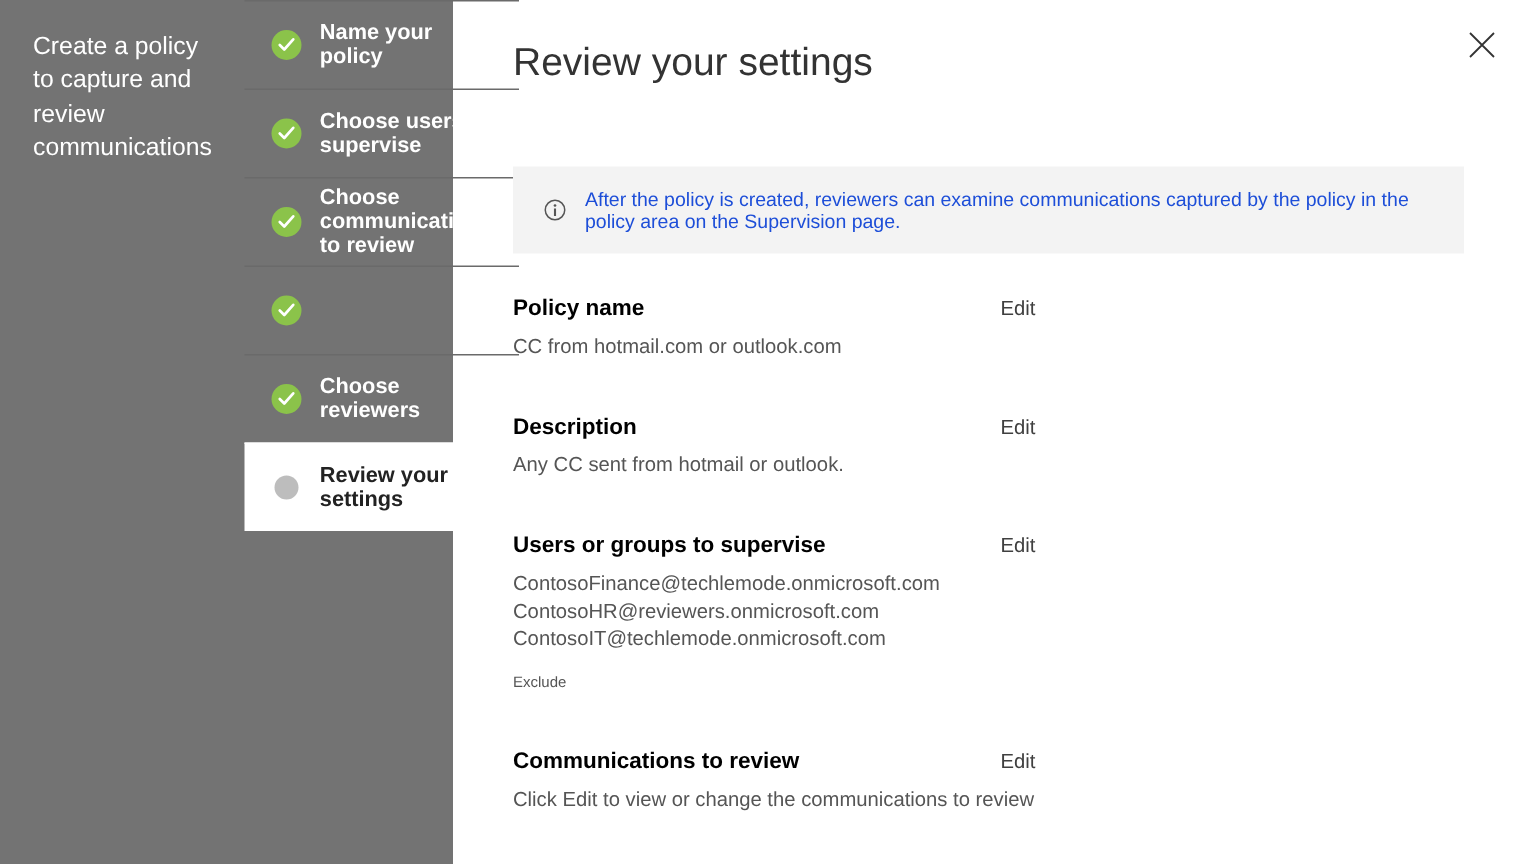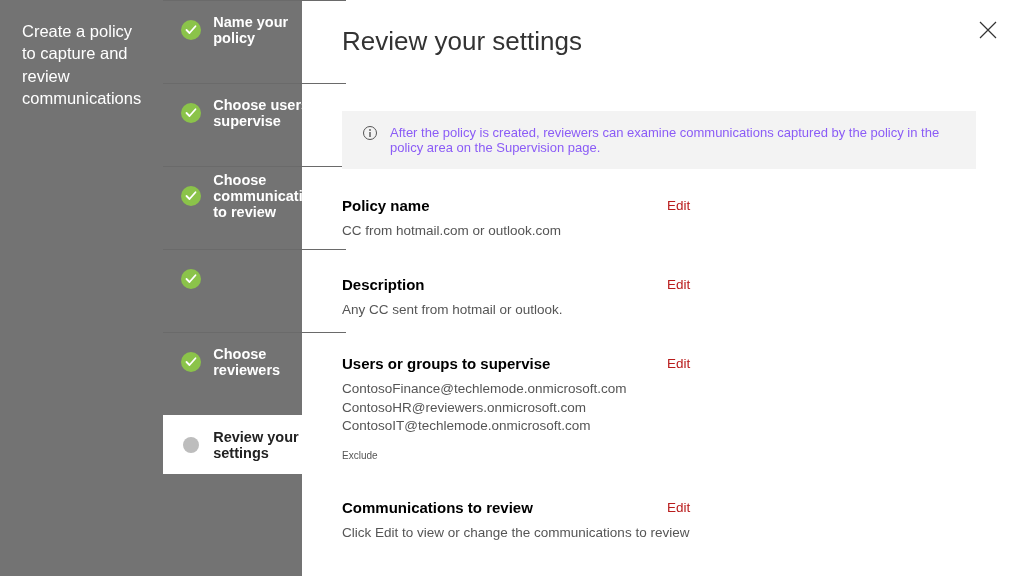--- a/index.html
+++ b/index.html
@@ -1,39 +1,39 @@
 <!DOCTYPE html>
 <html><head>
 <meta charset="utf-8">
 <style>
   * { box-sizing: border-box; margin: 0; padding: 0; }
   html, body { width: 1024px; height: 576px; font-family: "Segoe UI", Arial, sans-serif; overflow: hidden; background: #fff; }
   .root { display: flex; width: 1024px; height: 576px; }
   .sidebar { width: 302px; height: 576px; background: #737373; color: #fff; display: flex; }
   .sidebar-header { padding: 20px 22px 24px 22px; font-size: 16.5px; line-height: 1.35; font-weight: 400; }
-  .steps { display: flex; flex-direction: column; gap: 24px; }
+  .steps { display: flex; flex-direction: column; }
   .step { display: flex; align-items: center; gap: 12px; padding: 0 18px; height: 59px; border-top: 1px solid #6a6a6a; font-size: 14.5px; font-weight: 600; }
   .step.current { background: #ffffff; color: #222; border-top: 1px solid #fff; }
   .step .icon { width: 20px; height: 20px; display: inline-flex; align-items: center; justify-content: center; flex-shrink: 0; }
   .check-circle { width: 20px; height: 20px; border-radius: 50%; background: #8bc34a; display: inline-flex; align-items: center; justify-content: center; }
   .check-circle svg { width: 12px; height: 12px; }
   .dot-circle { width: 16px; height: 16px; border-radius: 50%; background: #bdbdbd; }
   .sidebar-fill { flex: 1; background: #555555; border-top: 1px solid #6a6a6a; }
 
   .main { flex: 1; position: relative; padding: 26px 48px 20px 40px; color: #333; }
   .close { position: absolute; top: 18px; right: 24px; width: 24px; height: 24px; cursor: pointer; color: #333; }
   .close svg { width: 100%; height: 100%; }
   h1.page-title { font-size: 26px; font-weight: 400; color: #333; }
-  .info-callout { margin-top: 54px; background: #f3f3f3; padding: 14px 18px 14px 20px; display: flex; gap: 12px; color: #8b5cf6; font-size: 13px; }
+  .info-callout { margin-top: 54px; background: #f3f3f3; padding: 14px 18px 14px 20px; display: flex; align-items: center; gap: 12px; color: #1d4ed8; font-size: 13px; }
   .info-callout .icon { width: 16px; height: 16px; flex-shrink: 0; }
   .sections { margin-top: 28px; display: flex; flex-direction: column; gap: 36px; }
   .sec { max-width: 610px; }
   .sec-head { display: flex; align-items: center; }
   .sec-title { font-size: 15px; font-weight: 600; color: #000000; width: 325px; }
-  .edit-link { color: #b91c1c; font-size: 13.5px; cursor: pointer; }
+  .edit-link { color: #404040; font-size: 13.5px; cursor: pointer; }
   .sec-body { margin-top: 8px; color: #555; font-size: 13.5px; line-height: 1.35; }
   .sec-body .line { display: block; }
   .sec-sublabel { margin-top: 14px; color: #555; font-size: 10px; }
 </style>
 </head>
 <body>
 
 <div class="root">
   <div class="sidebar">
     <div class="sidebar-header">Create a policy to capture and review communications</div>

